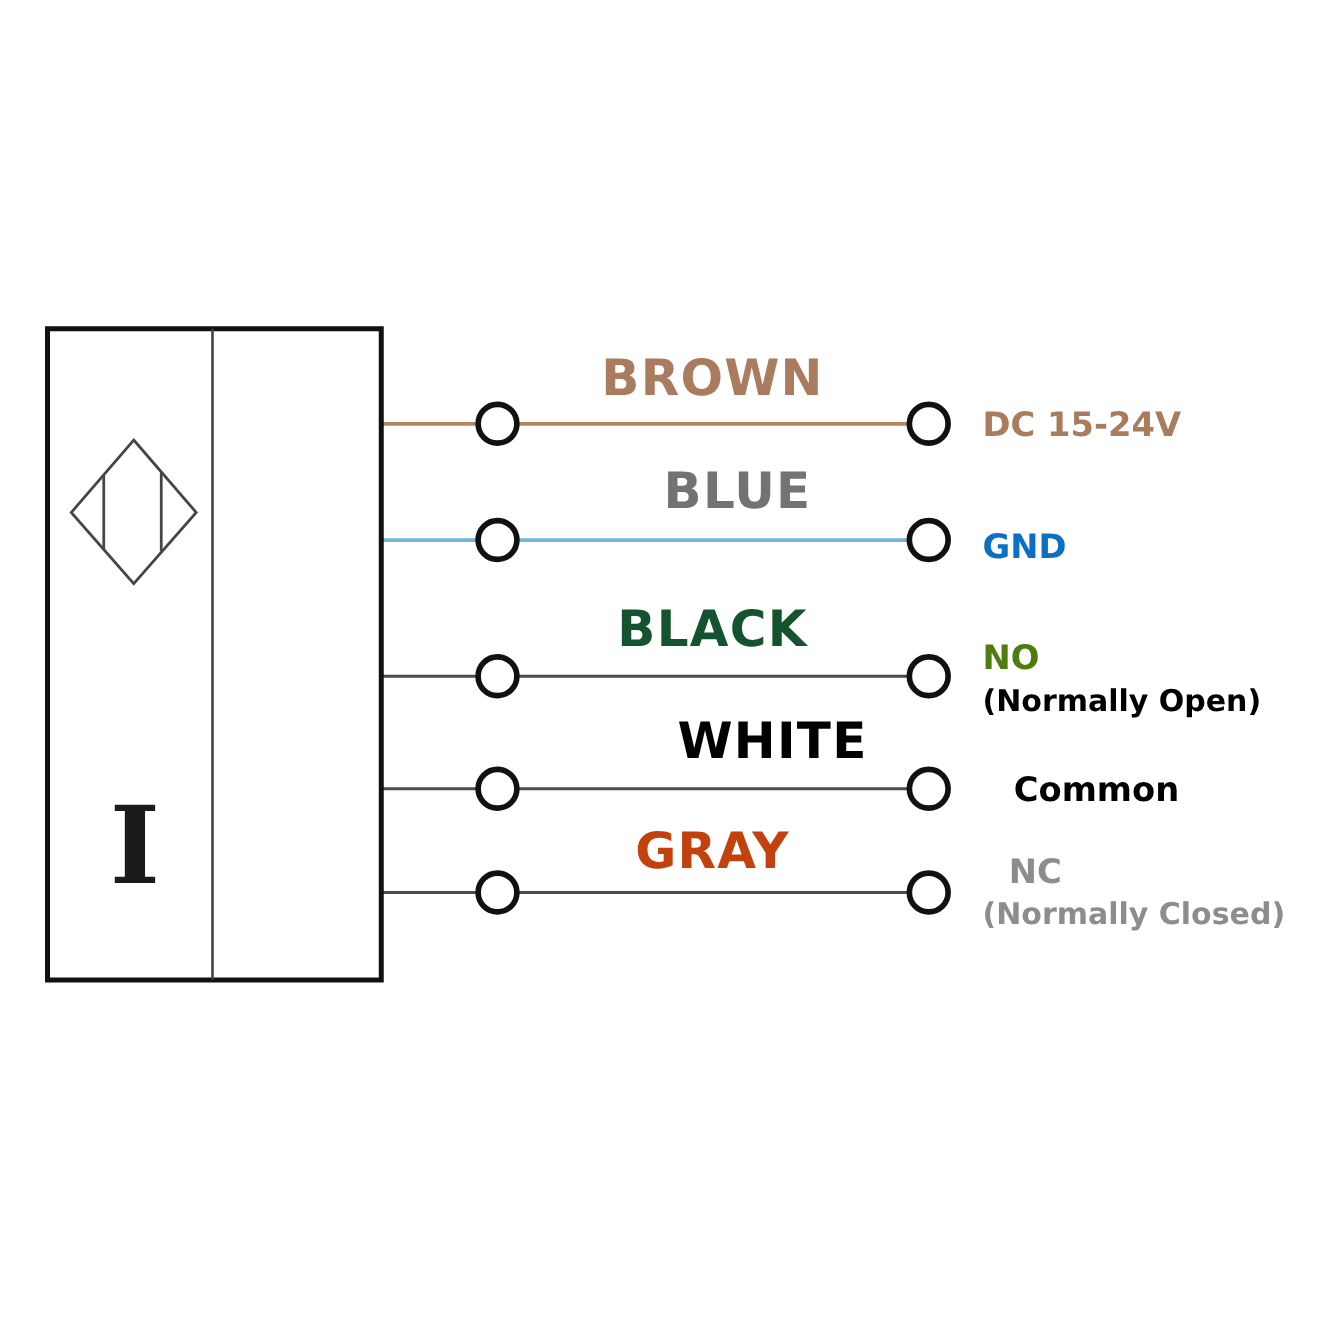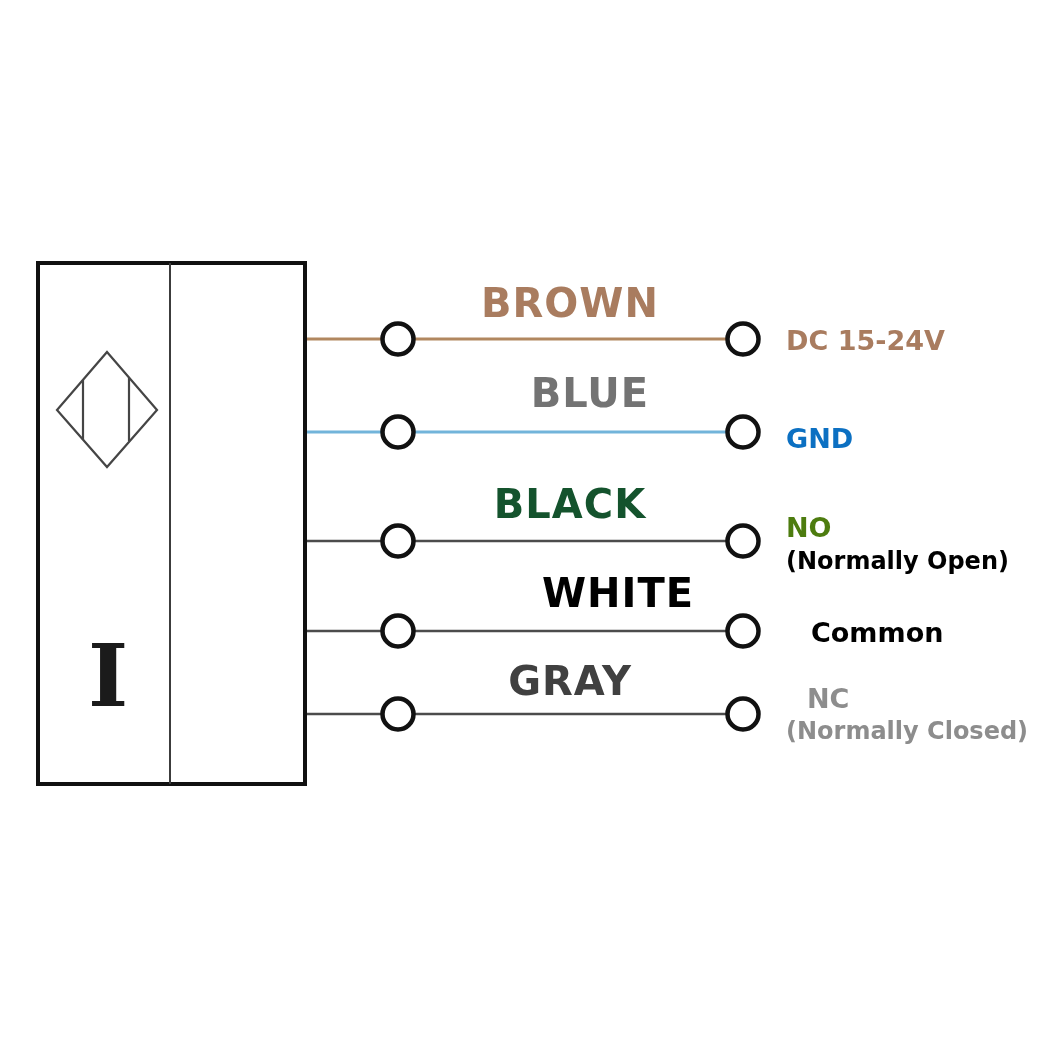--- a/index.html
+++ b/index.html
@@ -67,21 +67,21 @@
       <circle cx="743" cy="631" r="15.5" stroke="#111111"></circle>
       <circle cx="398" cy="714" r="15.5" stroke="#111111"></circle>
       <circle cx="743" cy="714" r="15.5" stroke="#111111"></circle>
     </g>
   </svg>
 
   <div class="lbl lbl-center wire-name" style="left: 570px; top: 303px; color: rgb(169, 124, 95);">BROWN</div>
   <div class="lbl lbl-center wire-name" style="left: 590px; top: 393px; color: #737373;">BLUE</div>
   <div class="lbl lbl-center wire-name" style="left: 570px; top: 504px; color: #14532d;">BLACK</div>
   <div class="lbl lbl-center wire-name" style="left: 570px; top: 593px; color: rgb(0, 0, 0); margin-left: 48px;">WHITE</div>
-  <div class="lbl lbl-center wire-name" style="left: 570px; top: 681px; color: #404040;">GRAY</div>
+  <div class="lbl lbl-center wire-name" style="left: 570px; top: 681px; color: #c2410c;">GRAY</div>
 
   <div class="lbl lbl-left terminal" style="left: 786px; top: 340px; color: rgb(169, 124, 95);">DC 15-24V</div>
   <div class="lbl lbl-left terminal" style="left: 786px; top: 438px; color: rgb(12, 112, 194);">GND</div>
   <div class="lbl lbl-left terminal" style="left: 786px; top: 527px; color: #4d7c0f;">NO</div>
   <div class="lbl lbl-left terminal-note" style="left: 786px; top: 561px; color: rgb(0, 0, 0);">(Normally Open)</div>
   <div class="lbl lbl-left terminal" style="left: 786px; top: 632px; color: rgb(0, 0, 0); margin-left: 25px;">Common</div>
   <div class="lbl lbl-left terminal" style="left: 786px; top: 698px; color: rgb(141, 141, 141); margin-left: 21px;">NC</div>
   <div class="lbl lbl-left terminal-note" style="left: 786px; top: 731px; color: rgb(141, 141, 141);">(Normally Closed)</div>
 
 </div>

